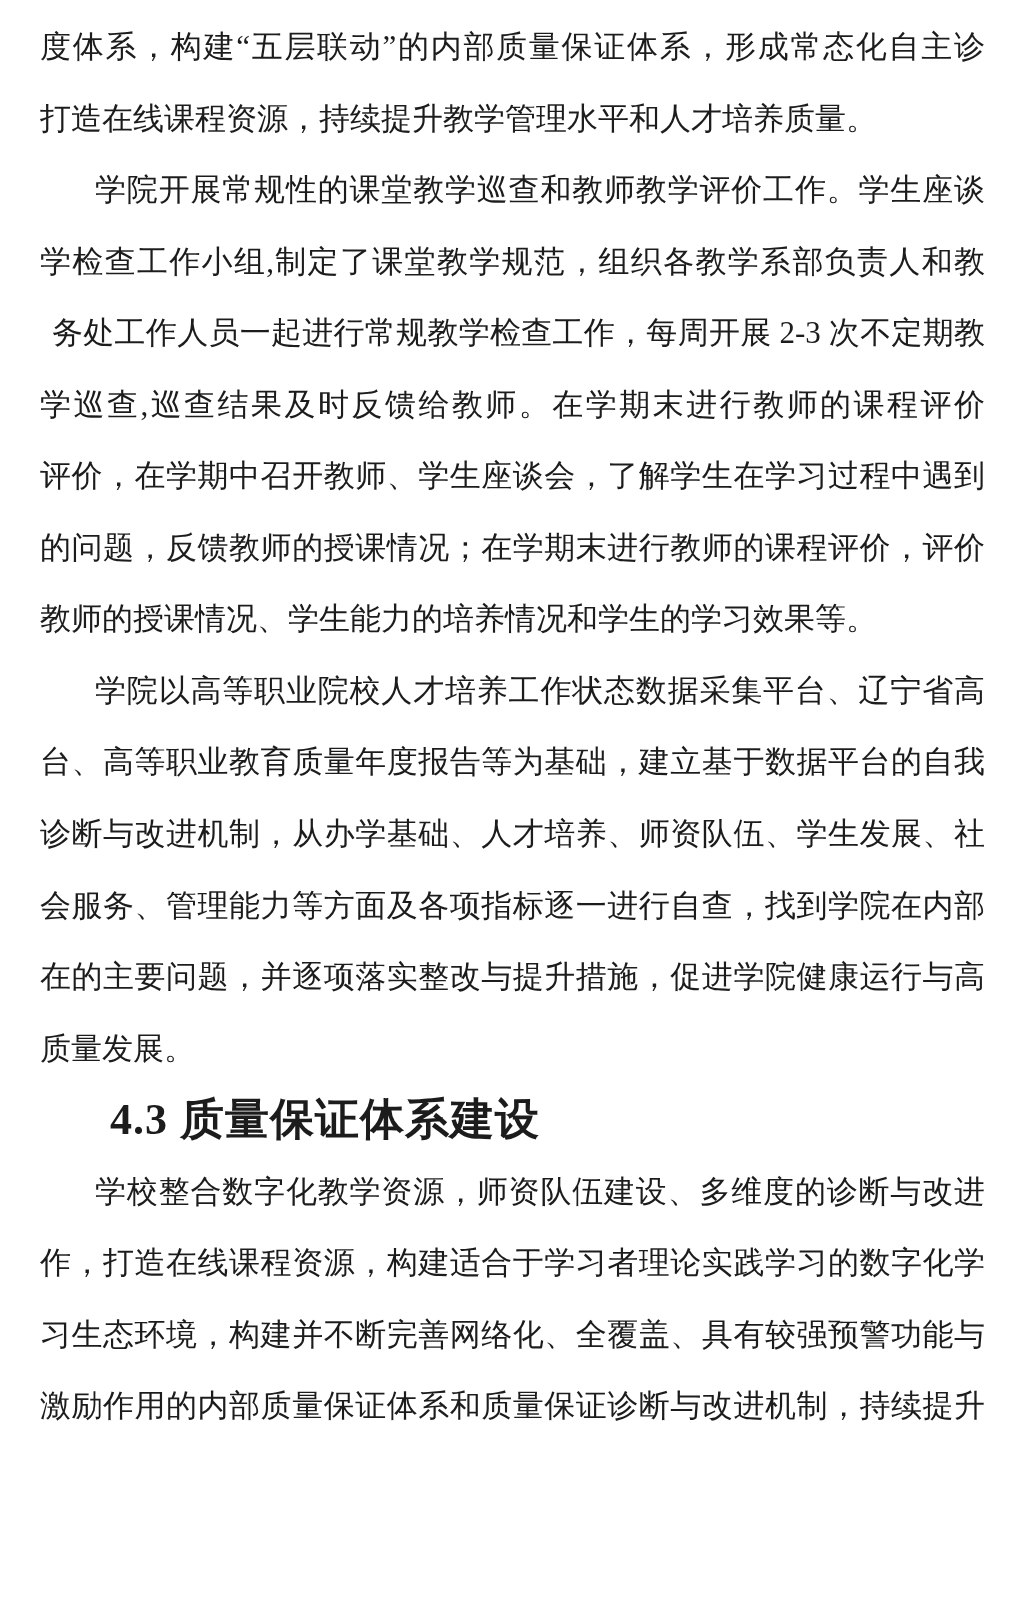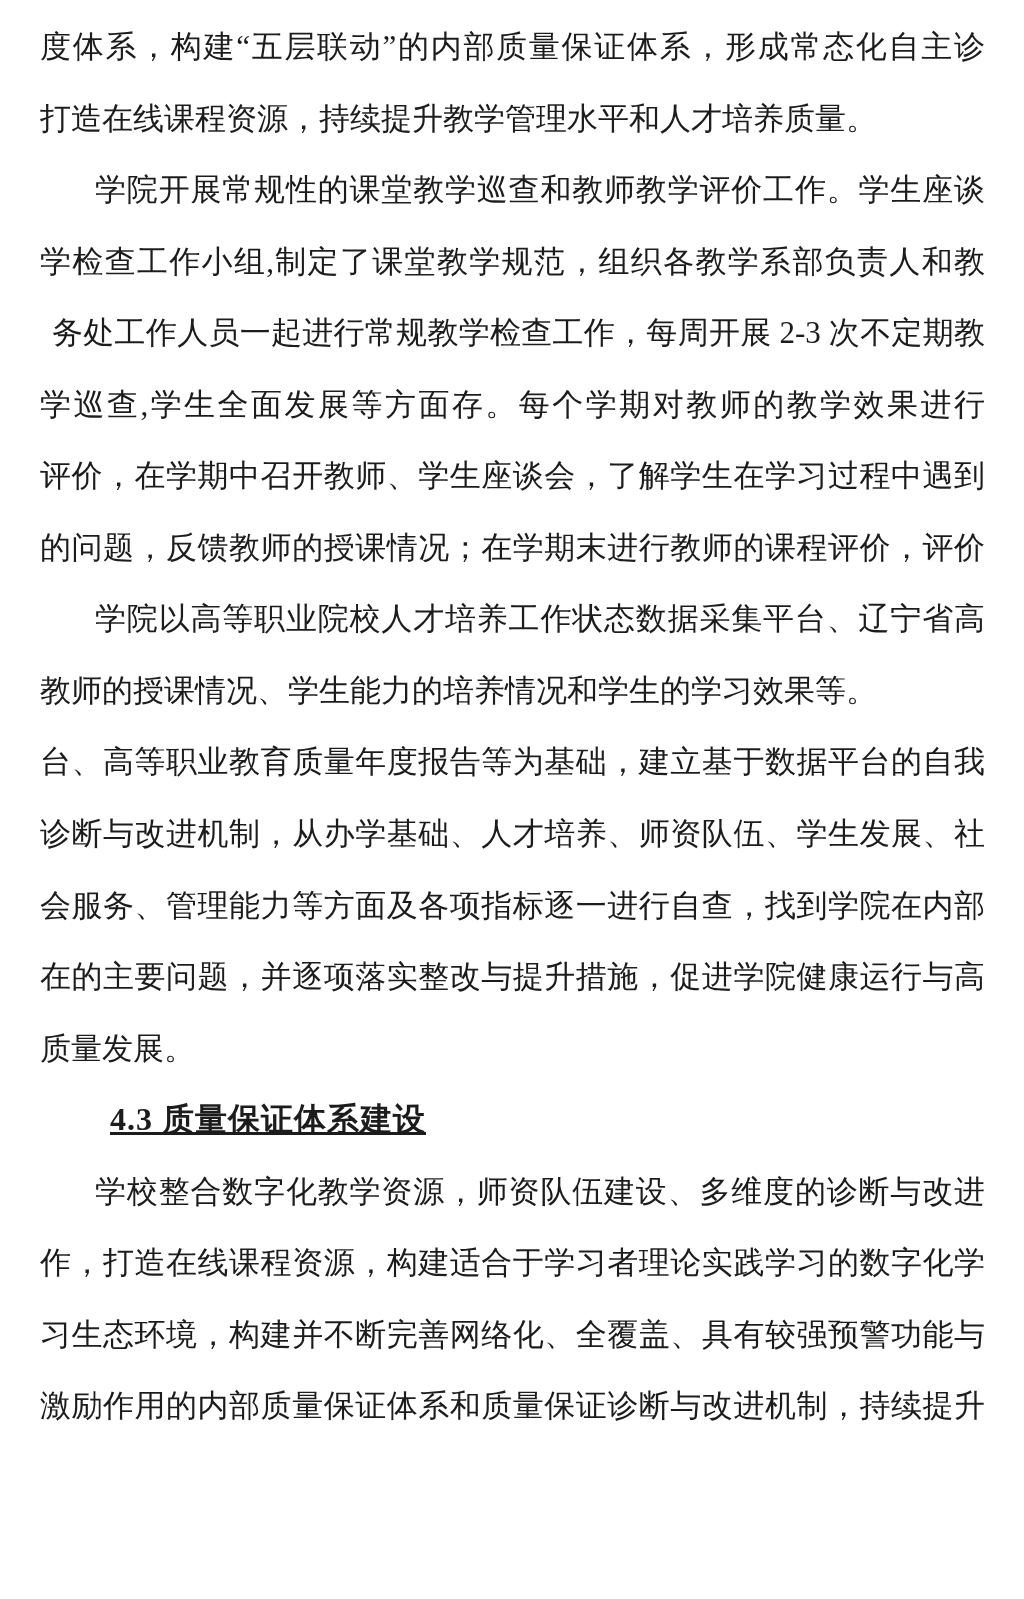--- a/index.html
+++ b/index.html
@@ -27,43 +27,42 @@
     overflow: hidden;
     text-align-last: left;
   }
   .line.fill {
     text-align-last: justify;
   }
   .line.indent {
     text-indent: 55px;
   }
   .line.heading {
-    font-size: 32px;
+    font-size: 44px;
     font-weight: bold;
     text-align: center;
     text-align-last: left;
     text-indent: 70px;
     letter-spacing: 1px;
-    text-decoration: underline;
   }
 </style>
 </head>
 <body>
 
 <div class="page" style="background: rgb(255, 255, 255);">
     <div class="line fill" style="color: rgb(28, 28, 28);">度体系，构建“五层联动”的内部质量保证体系，形成常态化自主诊</div>
     <div class="line" style="color: rgb(28, 28, 28);">打造在线课程资源，持续提升教学管理水平和人才培养质量。</div>
     <div class="line indent fill" style="color: rgb(28, 28, 28);">学院开展常规性的课堂教学巡查和教师教学评价工作。学生座谈会</div>
     <div class="line fill" style="color: rgb(28, 28, 28);">学检查工作小组,制定了课堂教学规范，组织各教学系部负责人和教</div>
     <div class="line fill" style="color: rgb(28, 28, 28); margin-left: 12px;">务处工作人员一起进行常规教学检查工作，每周开展 2-3 次不定期教</div>
-    <div class="line fill" style="color: rgb(28, 28, 28);">学巡查,学生全面发展等方面存。每个学期对教师的教学效果进行</div>
+    <div class="line fill" style="color: rgb(28, 28, 28);">学巡查,巡查结果及时反馈给教师。在学期末进行教师的课程评价</div>
     <div class="line fill" style="color: rgb(28, 28, 28);">评价，在学期中召开教师、学生座谈会，了解学生在学习过程中遇到</div>
     <div class="line fill" style="color: rgb(28, 28, 28);">的问题，反馈教师的授课情况；在学期末进行教师的课程评价，评价</div>
+    <div class="line" style="color: rgb(28, 28, 28);">教师的授课情况、学生能力的培养情况和学生的学习效果等。</div>
     <div class="line indent fill" style="color: rgb(28, 28, 28);">学院以高等职业院校人才培养工作状态数据采集平台、辽宁省高</div>
-    <div class="line" style="color: rgb(28, 28, 28);">教师的授课情况、学生能力的培养情况和学生的学习效果等。</div>
     <div class="line fill" style="color: rgb(28, 28, 28);">台、高等职业教育质量年度报告等为基础，建立基于数据平台的自我</div>
     <div class="line fill" style="color: rgb(28, 28, 28);">诊断与改进机制，从办学基础、人才培养、师资队伍、学生发展、社</div>
     <div class="line fill" style="color: rgb(28, 28, 28);">会服务、管理能力等方面及各项指标逐一进行自查，找到学院在内部</div>
     <div class="line fill" style="color: rgb(28, 28, 28);">在的主要问题，并逐项落实整改与提升措施，促进学院健康运行与高</div>
     <div class="line" style="color: rgb(28, 28, 28);">质量发展。</div>
     <div class="line heading" style="color: rgb(28, 28, 28);">4.3 质量保证体系建设</div>
     <div class="line indent fill" style="color: rgb(28, 28, 28);">学校整合数字化教学资源，师资队伍建设、多维度的诊断与改进工</div>
     <div class="line fill" style="color: rgb(28, 28, 28);">作，打造在线课程资源，构建适合于学习者理论实践学习的数字化学</div>
     <div class="line fill" style="color: rgb(28, 28, 28);">习生态环境，构建并不断完善网络化、全覆盖、具有较强预警功能与</div>
     <div class="line fill" style="color: rgb(28, 28, 28);">激励作用的内部质量保证体系和质量保证诊断与改进机制，持续提升</div>

